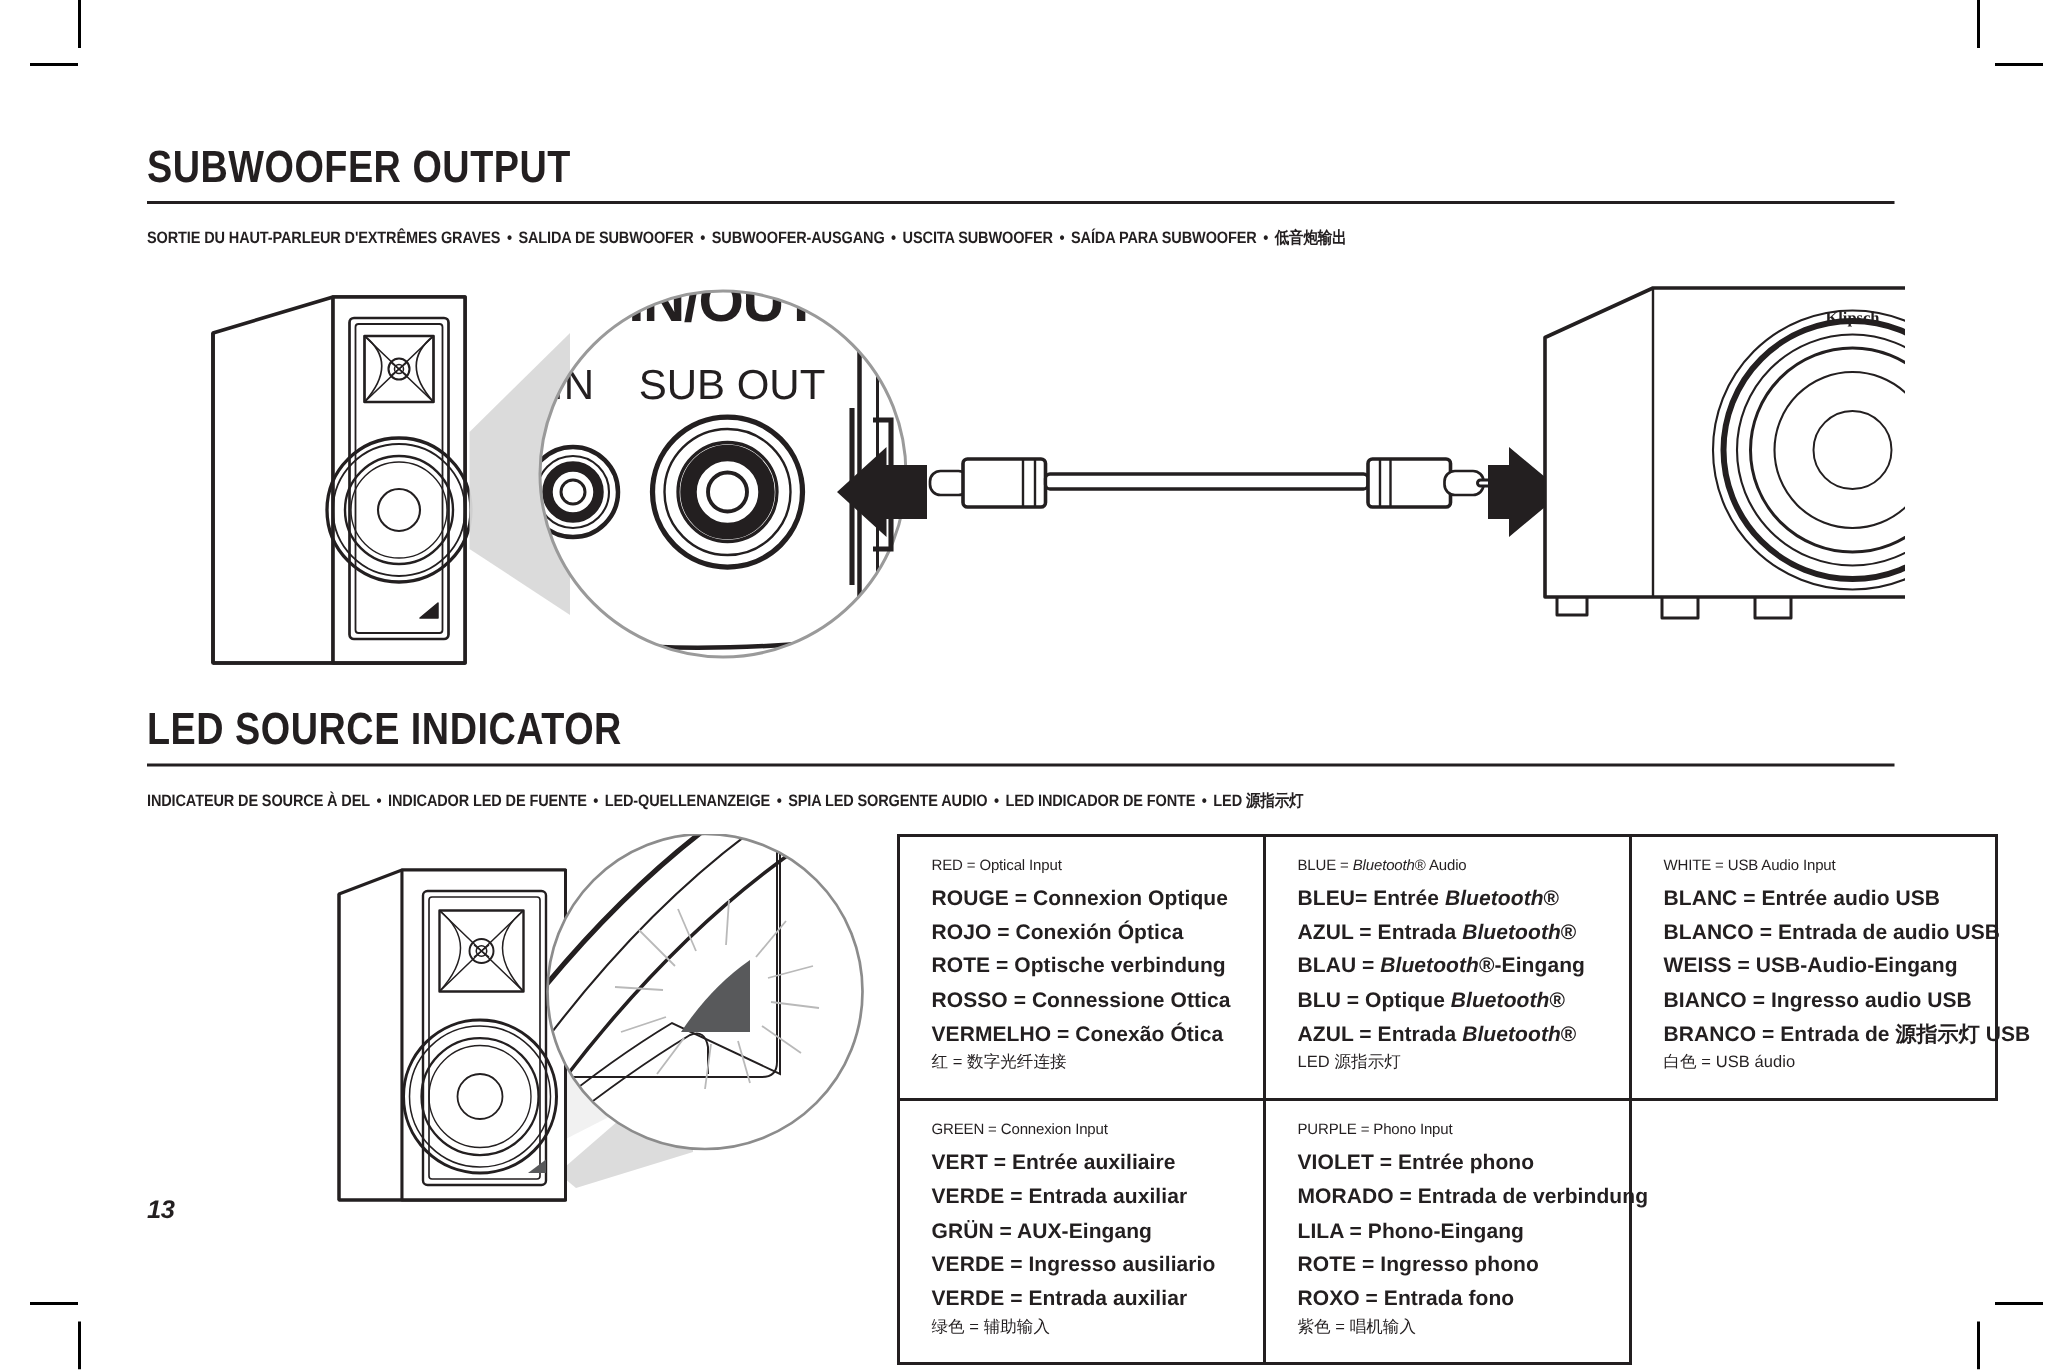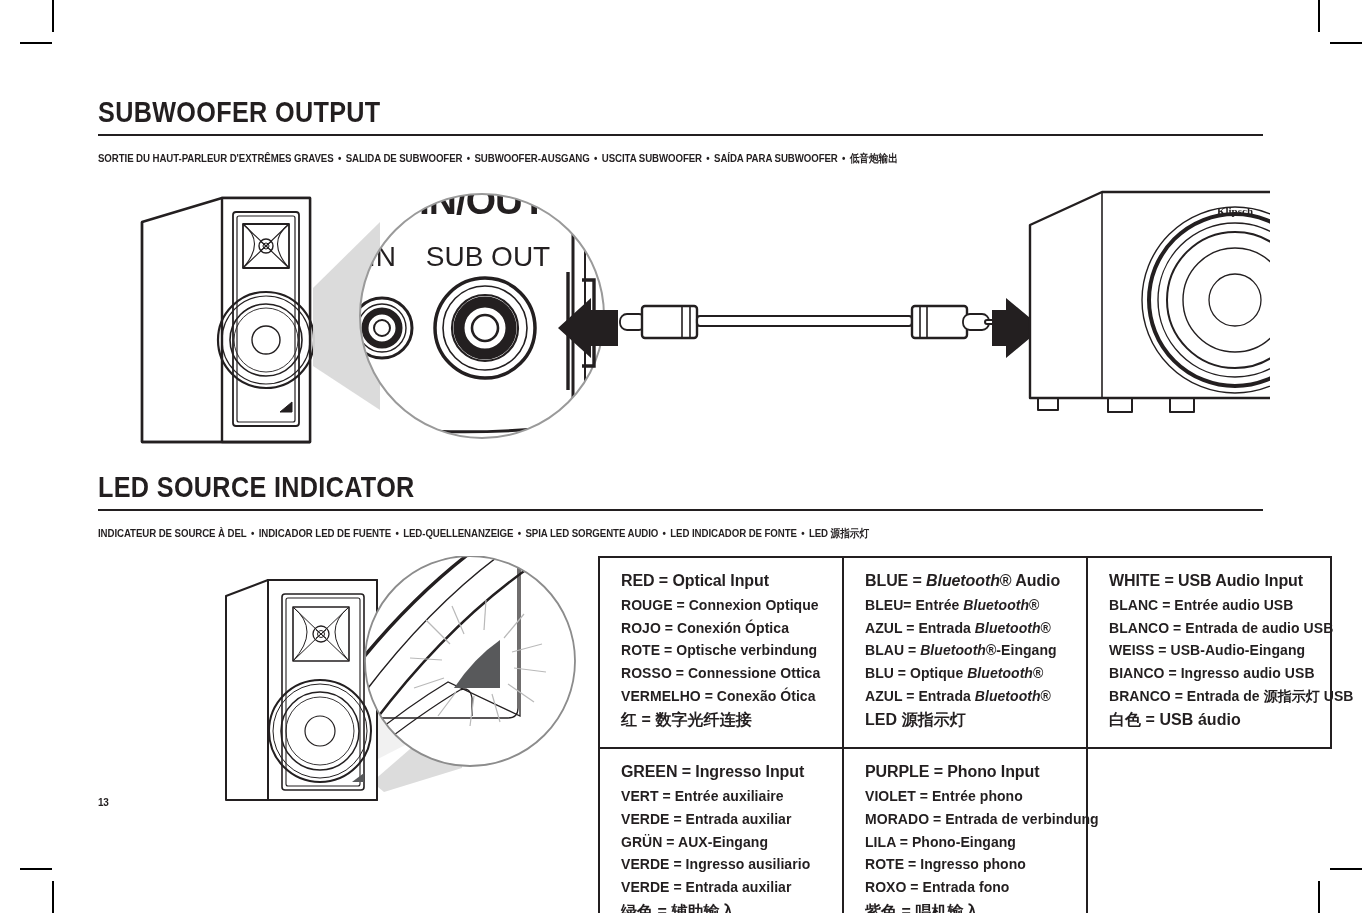--- a/index.html
+++ b/index.html
@@ -19,24 +19,25 @@
   
   .crop { position: absolute; background: #000; }
   .crop-v { width: 2px; height: 32px; }
   .crop-h { height: 2px; width: 32px; }
 
   
   .page-number {
     position: absolute;
     left: 98px;
     top: 797px;
-    font-size: 10px;
+    font-size: 17px;
     font-weight: bold;
     letter-spacing: -0.3px;
     color: #231f20;
+    font-style: italic;
   }
 
   
   .section-title {
     position: absolute;
     font-weight: bold;
     font-size: 30px;
     letter-spacing: 0.4px;
     line-height: 1;
     color: #231f20;
@@ -74,40 +75,40 @@
     width: 221px;
     vertical-align: top;
     padding: 14px 0 14px 21px;
     border: 2px solid #231f20;
     height: 118px;
   }
   .led-table td.empty {
     border: none;
   }
   .cell-title {
-    font-size: 16px;
-    font-weight: bold;
+    font-size: 10px;
+    font-weight: normal;
     letter-spacing: -0.1px;
     margin-bottom: 4px;
     color: #231f20;
     white-space: nowrap;
   }
   .cell-title .bt {
     font-style: italic;
   }
   .cell-line {
     font-size: 14px;
     font-weight: bold;
     line-height: 1.62;
     letter-spacing: 0.05px;
     color: #231f20;
     white-space: nowrap;
   }
   .cell-line .bt { font-style: italic; }
-  .cell-line.cjk { font-weight: bold; font-size: 16px; }
+  .cell-line.cjk { font-weight: normal; font-size: 11px; }
 
   
   .art { position: absolute; }
 </style>
 </head>
 <body>
 
 <div class="crop crop-v" style="left:52px; top:0px;"></div>
 <div class="crop crop-h" style="left:20px; top:42px;"></div>
 <div class="crop crop-v" style="left:1318px; top:0px;"></div>
@@ -342,21 +343,21 @@
         <div class="cell-line">WEISS = USB-Audio-Eingang</div>
         <div class="cell-line">BIANCO = Ingresso audio USB</div>
         <div class="cell-line">BRANCO = Entrada de 源指示灯 USB</div>
         <div class="cell-line cjk">白色 = USB áudio</div>
       </td>
     </tr>
 
     <tr>
       <td>
         <div class="cell-title">
-          <span>GREEN = </span><span>Ingresso Input</span>
+          <span>GREEN = </span><span>Connexion Input</span>
         </div>
         <div class="cell-line">VERT = Entrée auxiliaire</div>
         <div class="cell-line">VERDE = Entrada  auxiliar</div>
         <div class="cell-line">GRÜN = AUX-Eingang</div>
         <div class="cell-line">VERDE = Ingresso ausiliario</div>
         <div class="cell-line">VERDE = Entrada auxiliar</div>
         <div class="cell-line cjk">绿色 = 辅助输入</div>
       </td>
 
       <td>

